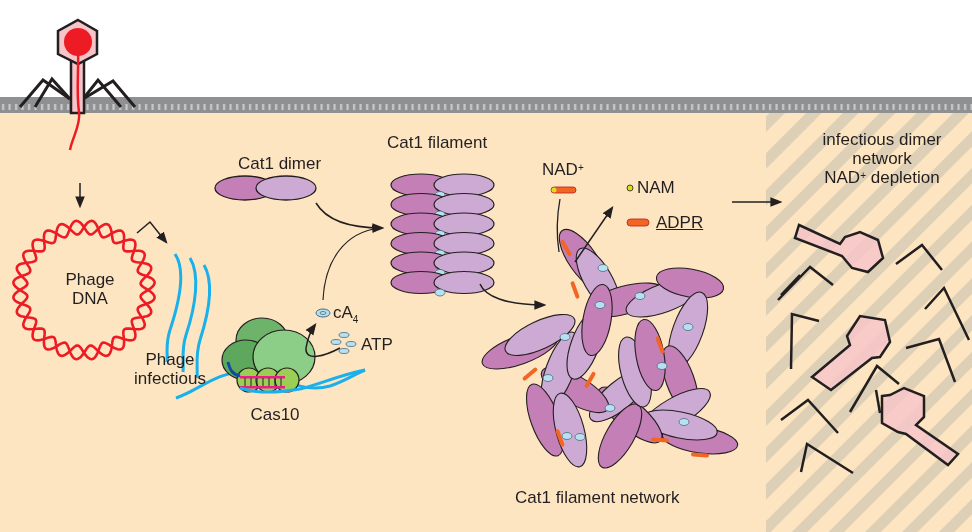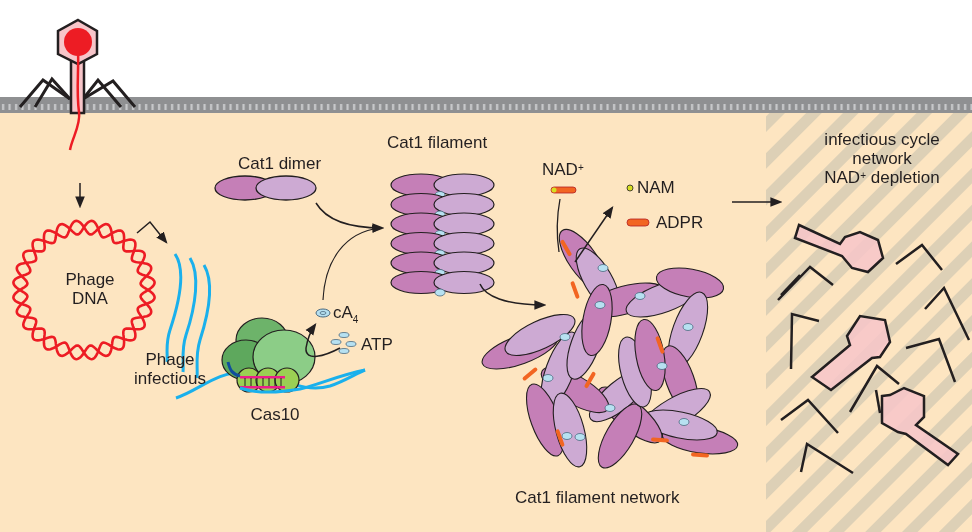--- a/index.html
+++ b/index.html
@@ -229,19 +229,19 @@
 </div>
 <div class="lbl" style="left:215px; top:405px; width:120px;">
   <div>Cas10</div>
 </div>
 <div class="lbl" style="left:333px; top:303px; text-align:left;"><span>cA</span><sub>4</sub></div>
 <div class="lbl" style="left:361px; top:335px; text-align:left;">ATP</div>
 <div class="lbl" style="left:218px; top:154px; text-align:left;margin-left:20px;">Cat1 dimer</div>
 <div class="lbl" style="left:387px; top:133px; text-align:left;">Cat1 filament</div>
 <div class="lbl" style="left:542px; top:160px; text-align:left;"><span>NAD</span><sup>+</sup></div>
 <div class="lbl" style="left:637px; top:178px; text-align:left;">NAM</div>
-<div class="lbl" style="left:656px; top:213px; text-align:right;">ADPR</div>
+<div class="lbl" style="left:656px; top:213px; text-align:right;text-decoration:underline;">ADPR</div>
 <div class="lbl" style="left:515px; top:488px; text-align:right;">Cat1 filament network</div>
 <div class="lbl" style="left:792px; top:130px; width:180px;">
-  <div>infectious cycle</div>
+  <div>infectious dimer</div>
   <div>network</div>
   <div><span>NAD</span><sup>+</sup><span style="white-space:pre"> depletion</span></div>
 </div>
 
 </body></html>

